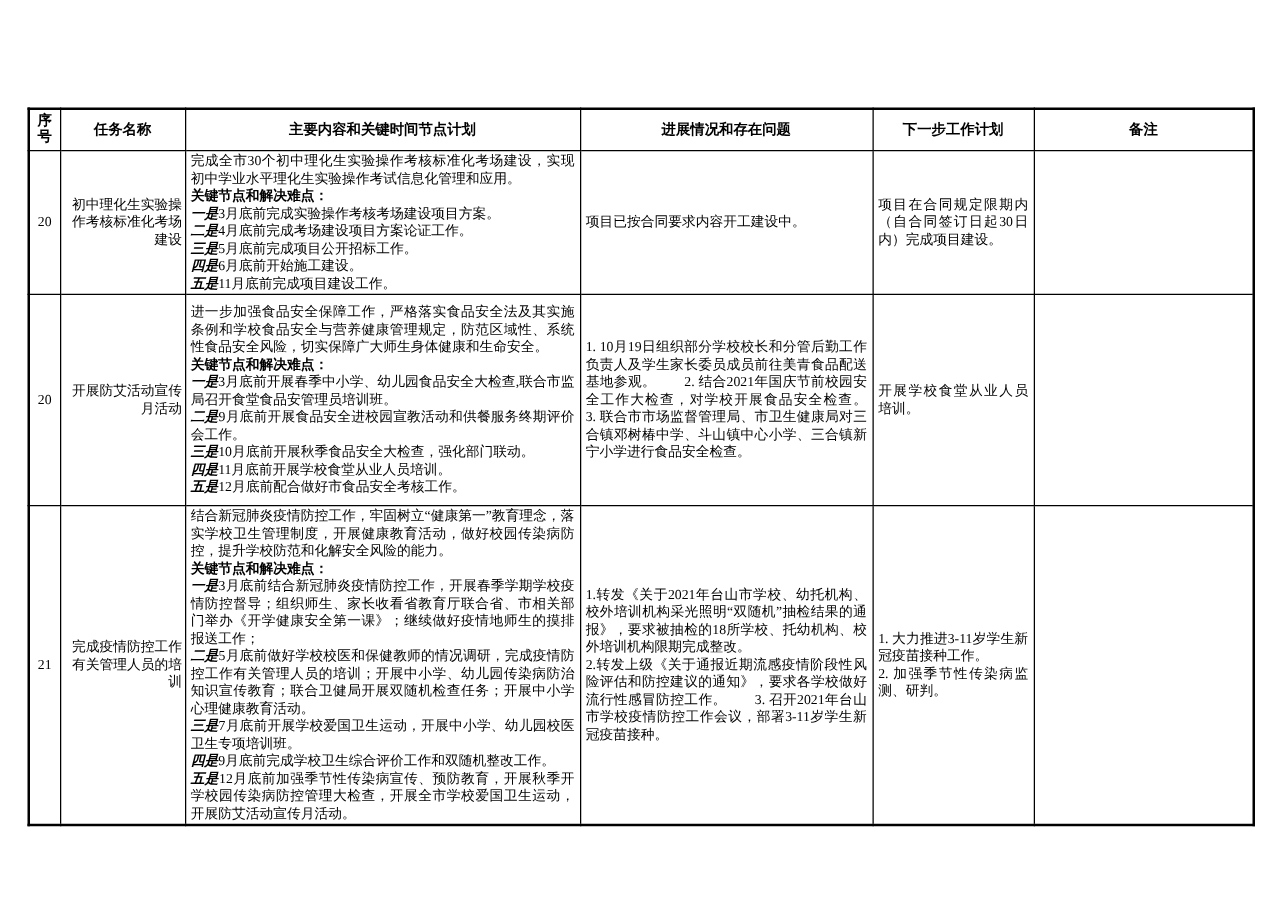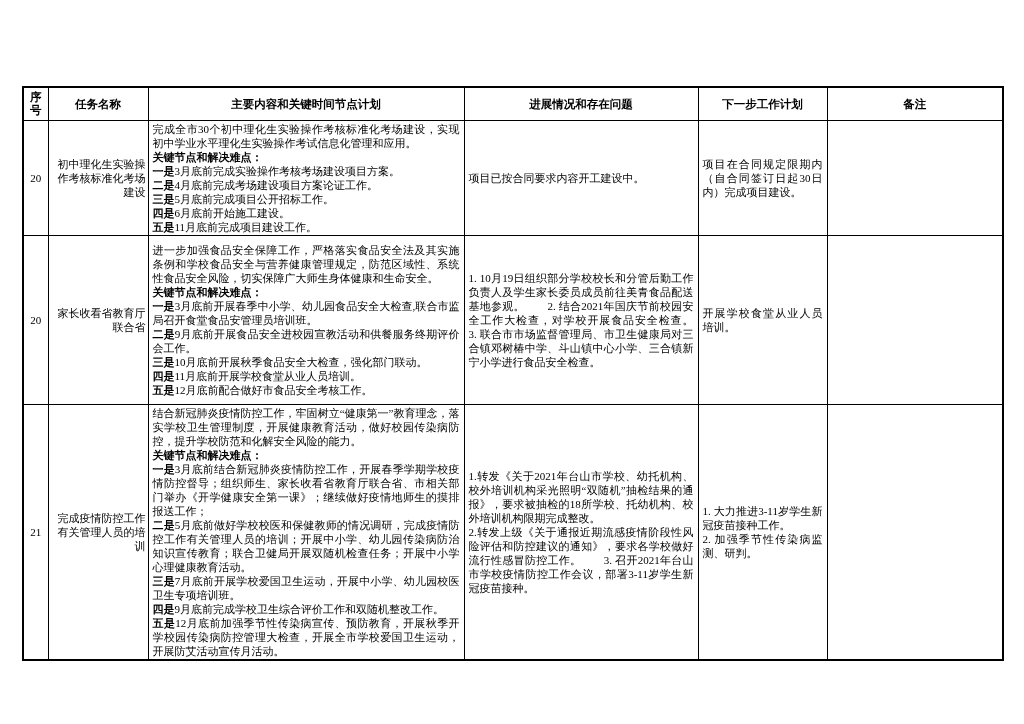--- a/index.html
+++ b/index.html
@@ -59,21 +59,21 @@
   td.cell-main { vertical-align: middle; text-align: justify; padding: 1px 4px; }
   td.cell-prog { text-align: justify; }
   td.cell-next { text-align: justify; }
   td.cell-remark { }
 
   .cell-main p, .cell-prog p, .cell-next p {
     margin: 0;
     text-align: justify;
   }
   .kp-label { font-weight: bold; text-align: left; }
-  .item-prefix { font-weight: bold; }
+  .item-prefix { font-weight: bold; font-style: italic; }
 </style>
 </head>
 <body>
 
 <div class="page">
   <table class="report">
     <colgroup>
       <col class="c-no">
         <col class="c-task">
         <col class="c-main">
@@ -107,21 +107,21 @@
     <td class="cell-prog">
             <p>项目已按合同要求内容开工建设中。</p>
           </td>
     <td class="cell-next">
             <p>项目在合同规定限期内（自合同签订日起30日内）完成项目建设。</p>
           </td>
     <td class="cell-remark"></td>
   </tr>
         <tr class="row-20">
     <td class="cell-no">20</td>
-    <td class="cell-task">家长收看省教育厅联合省</td>
+    <td class="cell-task">开展防艾活动宣传月活动</td>
     <td class="cell-main">
             <p>进一步加强食品安全保障工作，严格落实食品安全法及其实施条例和学校食品安全与营养健康管理规定，防范区域性、系统性食品安全风险，切实保障广大师生身体健康和生命安全。</p>
             <p class="kp-label">关键节点和解决难点：</p>
             <p><span class="item-prefix">一是</span>3月底前开展春季中小学、幼儿园食品安全大检查,联合市监局召开食堂食品安管理员培训班。</p>
             <p><span class="item-prefix">二是</span>9月底前开展食品安全进校园宣教活动和供餐服务终期评价会工作。</p>
             <p><span class="item-prefix">三是</span>10月底前开展秋季食品安全大检查，强化部门联动。</p>
             <p><span class="item-prefix">四是</span>11月底前开展学校食堂从业人员培训。</p>
             <p><span class="item-prefix">五是</span>12月底前配合做好市食品安全考核工作。</p>
           </td>
     <td class="cell-prog">

